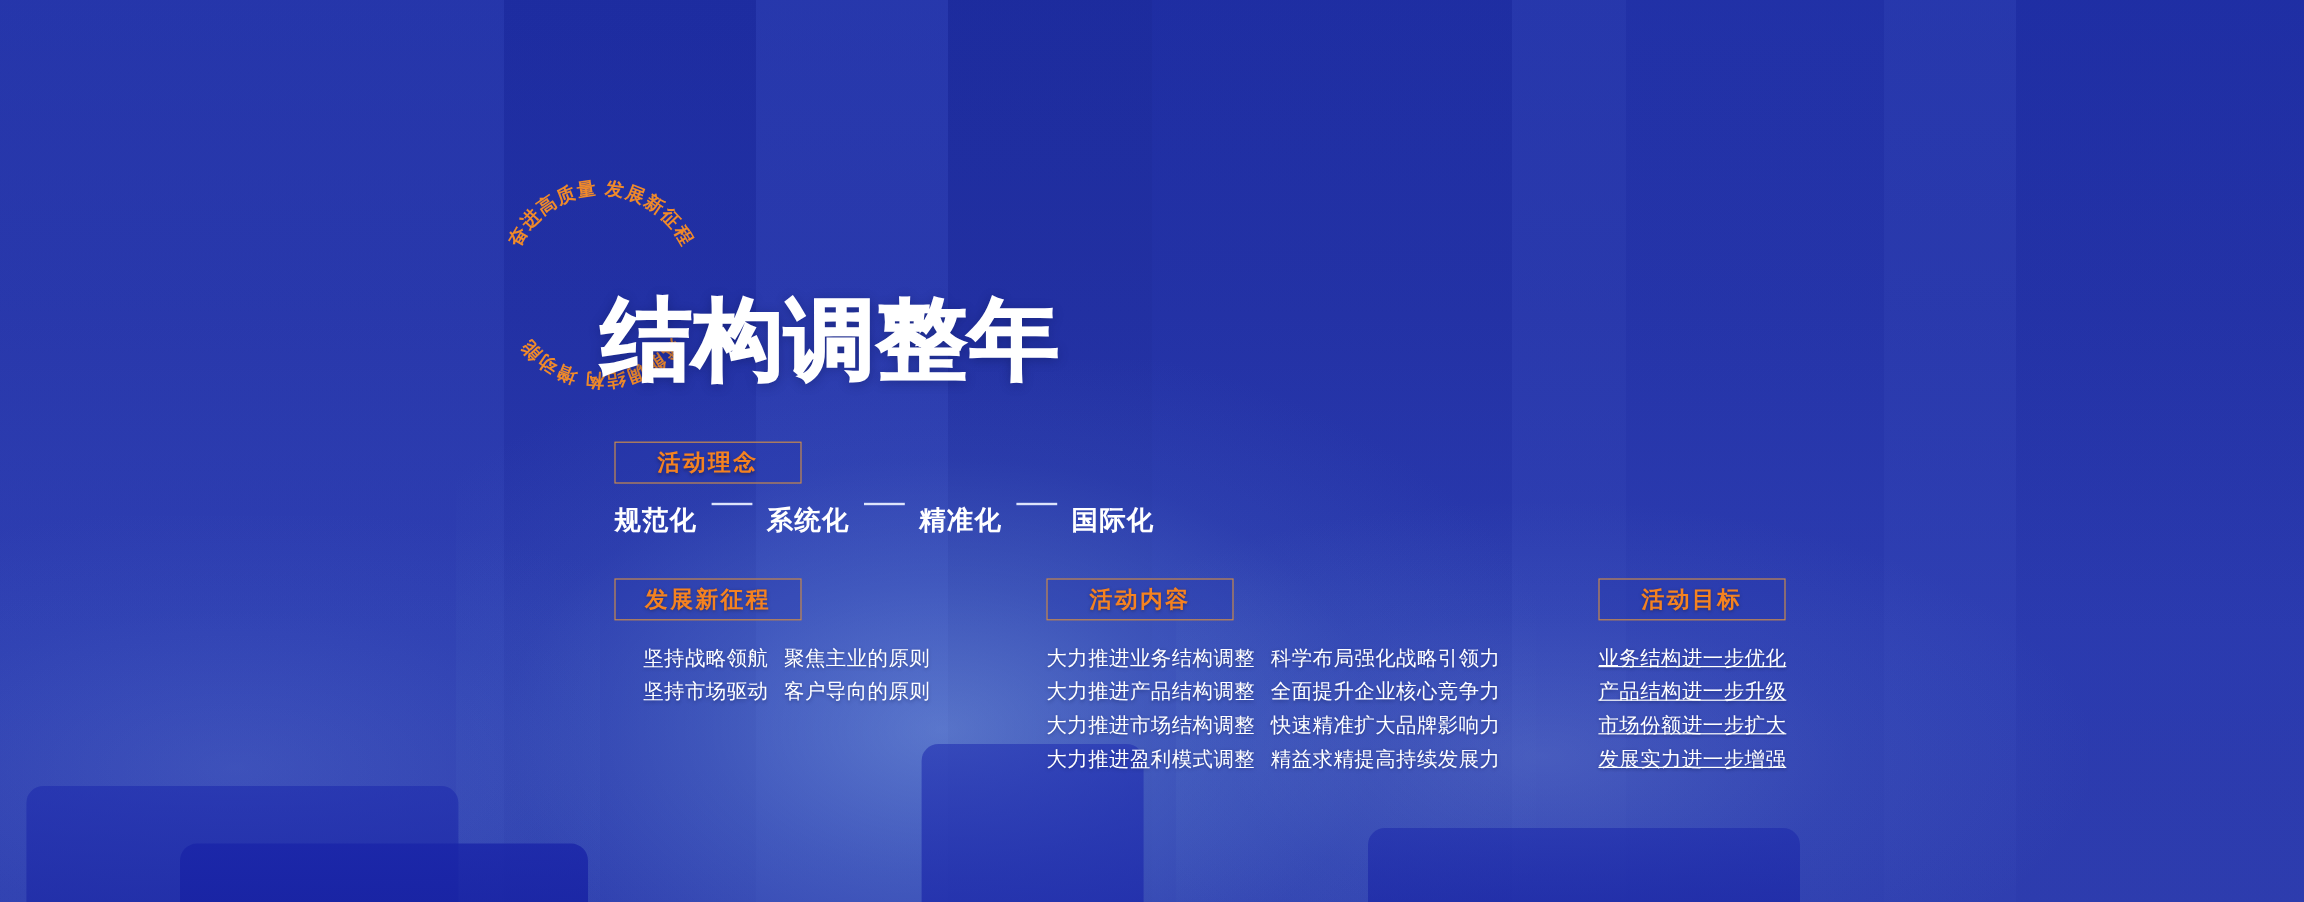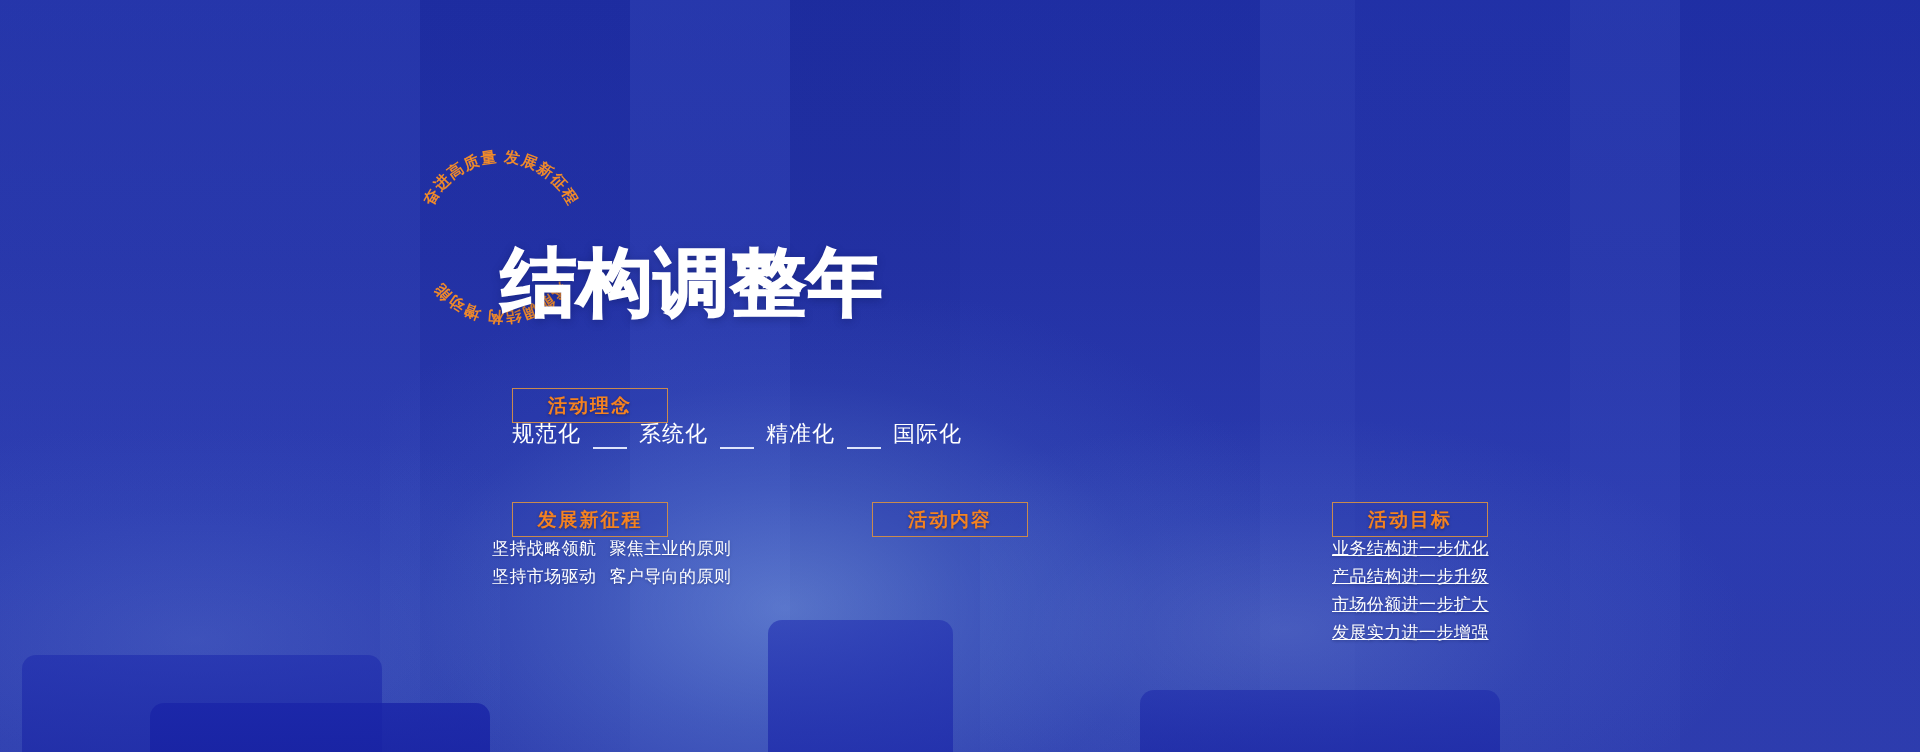--- a/index.html
+++ b/index.html
@@ -118,41 +118,40 @@
     border:1.5px solid #c98a4e;
     background:rgba(38,52,170,.30);
     color:#f58220;
     font-size:19px;
     font-weight:900;
     letter-spacing:2px;
     padding:0 18px;
     height:33px;
     text-shadow:0 1px 3px rgba(20,10,0,.35);
     white-space:nowrap;
-    margin-top:20px;
   }
   .badge-idea{left:512px;top:368px;min-width:118px;}
   .badge-prin{left:512px;top:482px;min-width:118px;}
   .badge-cont{left:872px;top:482px;min-width:118px;}
   .badge-goal{left:1332px;top:482px;min-width:118px;}
 
   
   .tagline{
     position:absolute;left:512px;top:419px;
-    display:flex;align-items:flex-end;gap:12px;
-    color:#ffffff;font-size:22px;font-weight:400;letter-spacing:1px;
+    display:flex;align-items:flex-start;gap:12px;
+    color:#ffffff;font-size:22px;font-weight:700;letter-spacing:1px;
     white-space:nowrap;
   }
   .tagline .dash{
     display:inline-block;width:34px;height:2px;background:#e7ecff;opacity:.95;
   }
 
   
   .col{position:absolute;}
-  .col-prin{left:492px;top:535px;text-align:right;}
+  .col-prin{left:536px;top:535px;text-align:right;}
   .col-cont{left:872px;top:535px;}
   .col-goal{left:1332px;top:535px;}
 
   .row{
     display:flex;
     color:#ffffff;
     font-size:17px;
     line-height:28px;
     white-space:nowrap;
     letter-spacing:.4px;
@@ -229,20 +228,38 @@
         <span class="c1">坚持战略领航</span>
         <span class="c2">聚焦主业的原则</span>
       </div>
       <div class="row">
         <span class="c1">坚持市场驱动</span>
         <span class="c2">客户导向的原则</span>
       </div>
     </div>
 
     <div class="badge badge-cont">活动内容</div>
+    <div class="col col-cont">
+      <div class="row">
+        <span class="c1">大力推进业务结构调整</span>
+        <span class="c2">科学布局强化战略引领力</span>
+      </div>
+      <div class="row">
+        <span class="c1">大力推进产品结构调整</span>
+        <span class="c2">全面提升企业核心竞争力</span>
+      </div>
+      <div class="row">
+        <span class="c1">大力推进市场结构调整</span>
+        <span class="c2">快速精准扩大品牌影响力</span>
+      </div>
+      <div class="row">
+        <span class="c1">大力推进盈利模式调整</span>
+        <span class="c2">精益求精提高持续发展力</span>
+      </div>
+    </div>
 
     <div class="badge badge-goal">活动目标</div>
     <div class="col col-goal">
       <div class="row">
         <span class="c1">业务结构进一步优化</span>
       </div>
       <div class="row">
         <span class="c1">产品结构进一步升级</span>
       </div>
       <div class="row">

